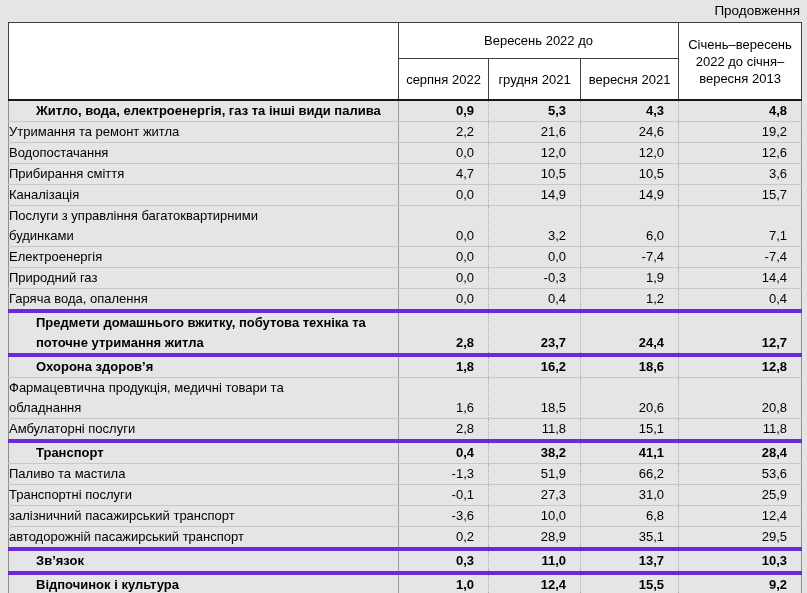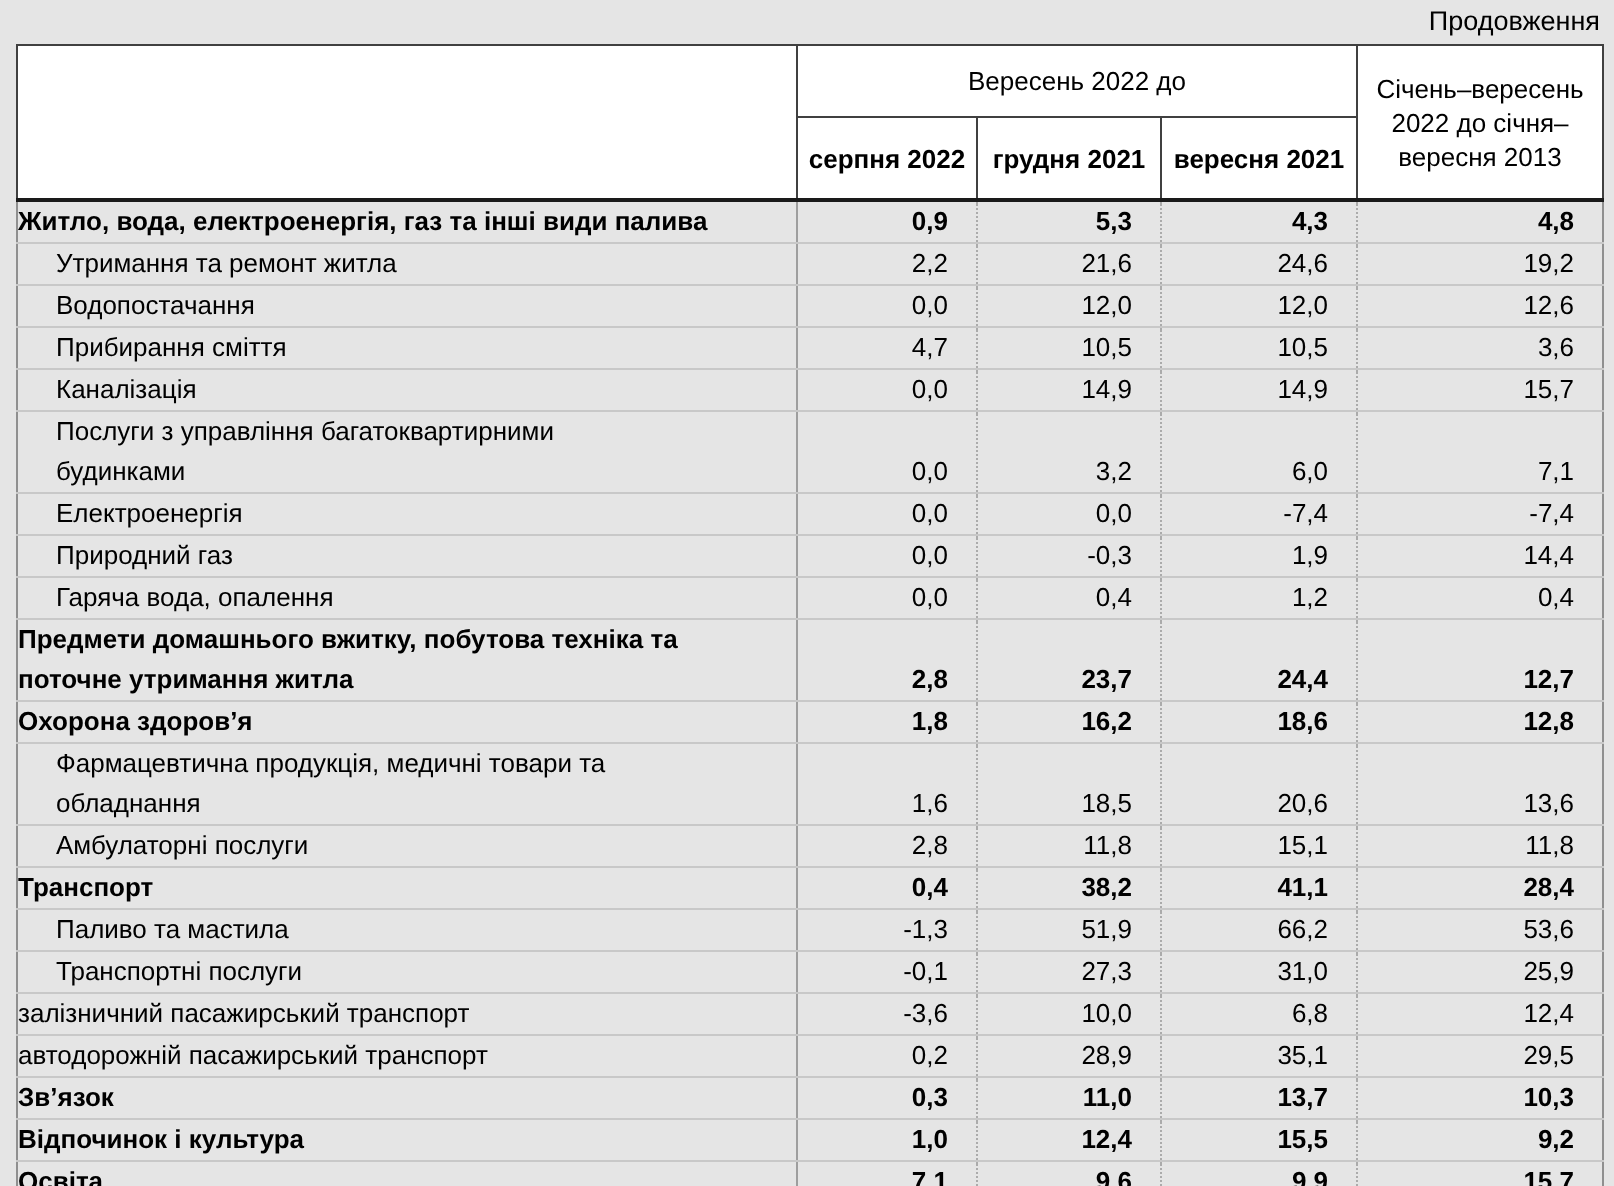--- a/index.html
+++ b/index.html
@@ -41,49 +41,49 @@
   thead th {
     font-weight: normal;
     border: 1px solid #404040;
     text-align: center;
     vertical-align: middle;
     padding: 1px 2px;
     line-height: 17px;
     background: #ffffff;
   }
   thead tr.h1 th { height: 33px; }
-  thead tr.h2 th { height: 38px; font-weight: bold; }
+  thead tr.h2 th { height: 38px; }
 
   tbody td {
     border-left: 1px dotted #ababab;
     border-right: 1px dotted #ababab;
     border-top: 1px solid #c8c8c8;
     border-bottom: 1px solid #c8c8c8;
     vertical-align: bottom;
     line-height: 20px;
     padding: 0;
   }
   tbody tr:first-child td { border-top: 2px solid #1a1a1a; }
   tbody tr.section td { font-weight: bold; }
-  tbody tr.section td { border-top: 1px solid #6d28d9; }
+  tbody tr.section td { border-top: 4px solid #6d28d9; }
   tbody tr:first-child.section td { border-top: 2px solid #1a1a1a; }
   tbody td.col-label {
     white-space: pre-line;
     border-left: 1px solid #8f8f8f;
     border-right: 1px solid #9e9e9e;
     text-align: left;
   }
   tbody td.col-num {
     text-align: right;
     padding-right: 14px;
   }
   tbody td.col-num:last-child { border-right: 1px solid #8f8f8f; }
   tbody tr:last-child td { border-bottom: 1px solid #8f8f8f; }
-  .indent-0 { padding-left: 0; }
-  .indent-1 { padding-left: 19px; }
+  .indent-0 { padding-left: 27px; }
+  .indent-1 { }
   .indent-2 { }
 </style>
 </head>
 <body>
 
 <div class="page">
 
   <div class="continuation">Продовження</div>
 
   <table class="stat">
@@ -185,21 +185,21 @@
           <td class="col-num">16,2</td>
           <td class="col-num">18,6</td>
           <td class="col-num">12,8</td>
         </tr>
         <tr>
           <td class="col-label indent-1">Фармацевтична продукція, медичні товари та
 обладнання</td>
           <td class="col-num">1,6</td>
           <td class="col-num">18,5</td>
           <td class="col-num">20,6</td>
-          <td class="col-num">13,6</td>
+          <td class="col-num">20,8</td>
         </tr>
         <tr>
           <td class="col-label indent-1">Амбулаторні послуги</td>
           <td class="col-num">2,8</td>
           <td class="col-num">11,8</td>
           <td class="col-num">15,1</td>
           <td class="col-num">11,8</td>
         </tr>
         <tr class="section">
           <td class="col-label indent-0">Транспорт</td>

